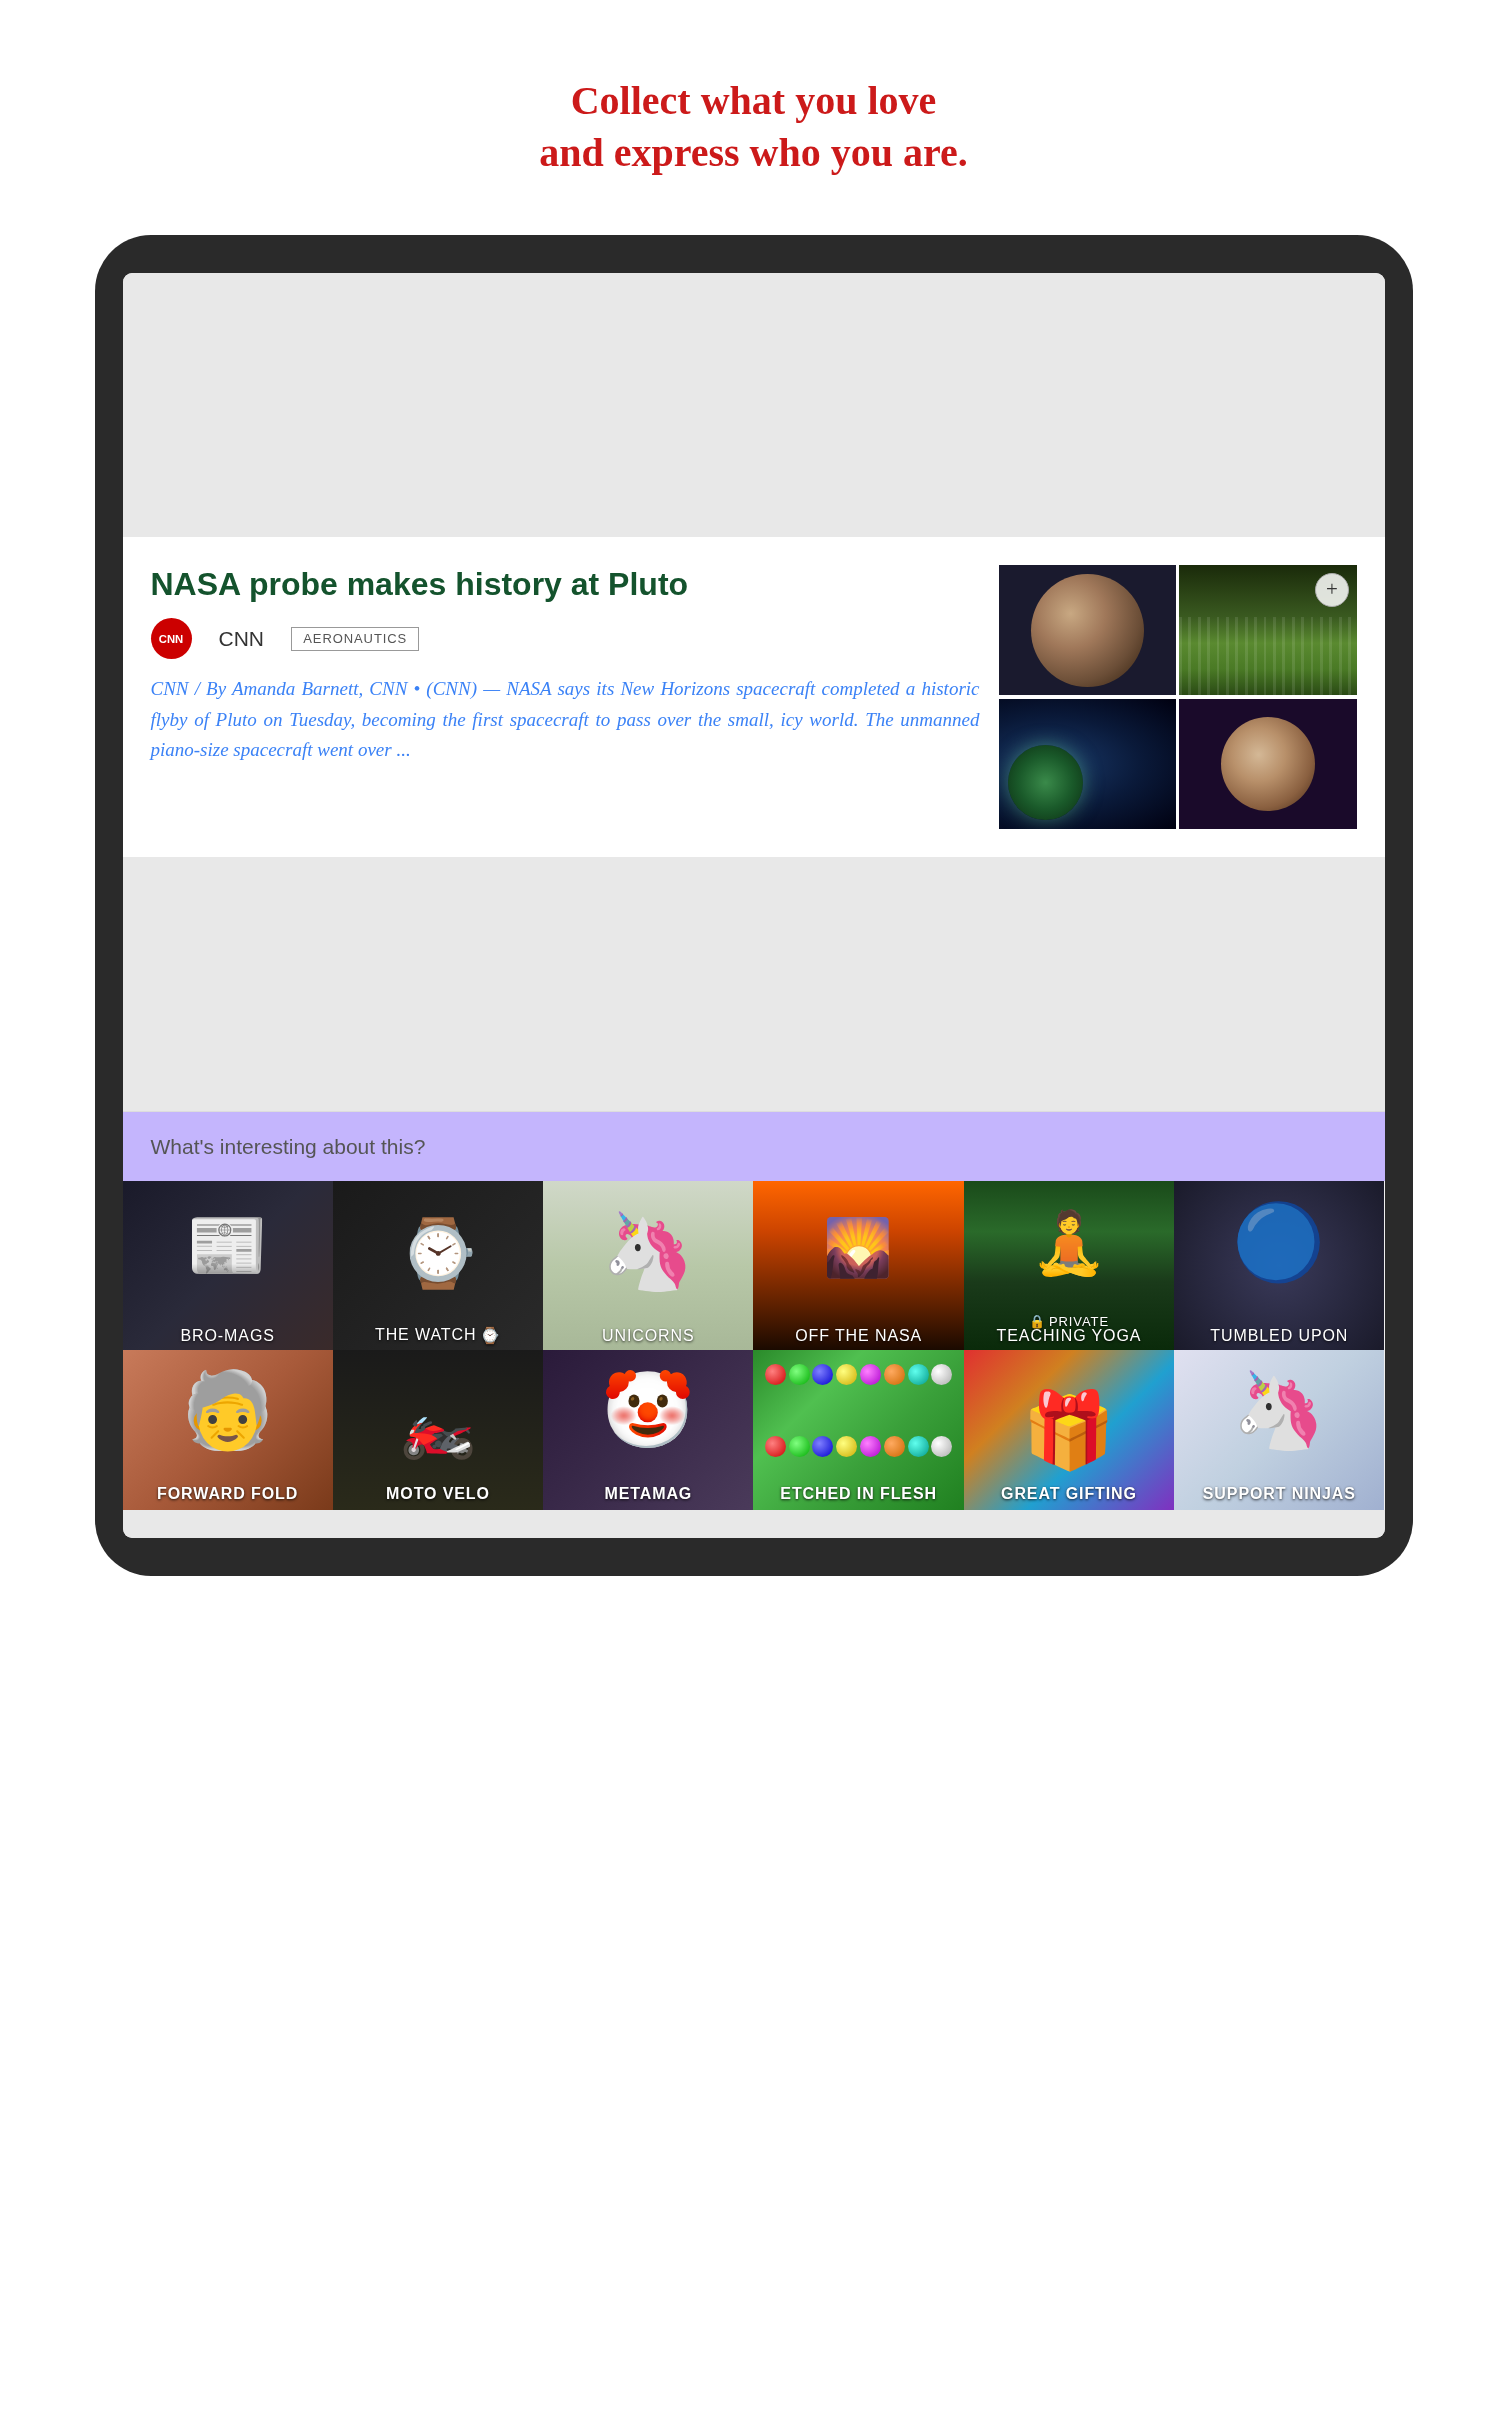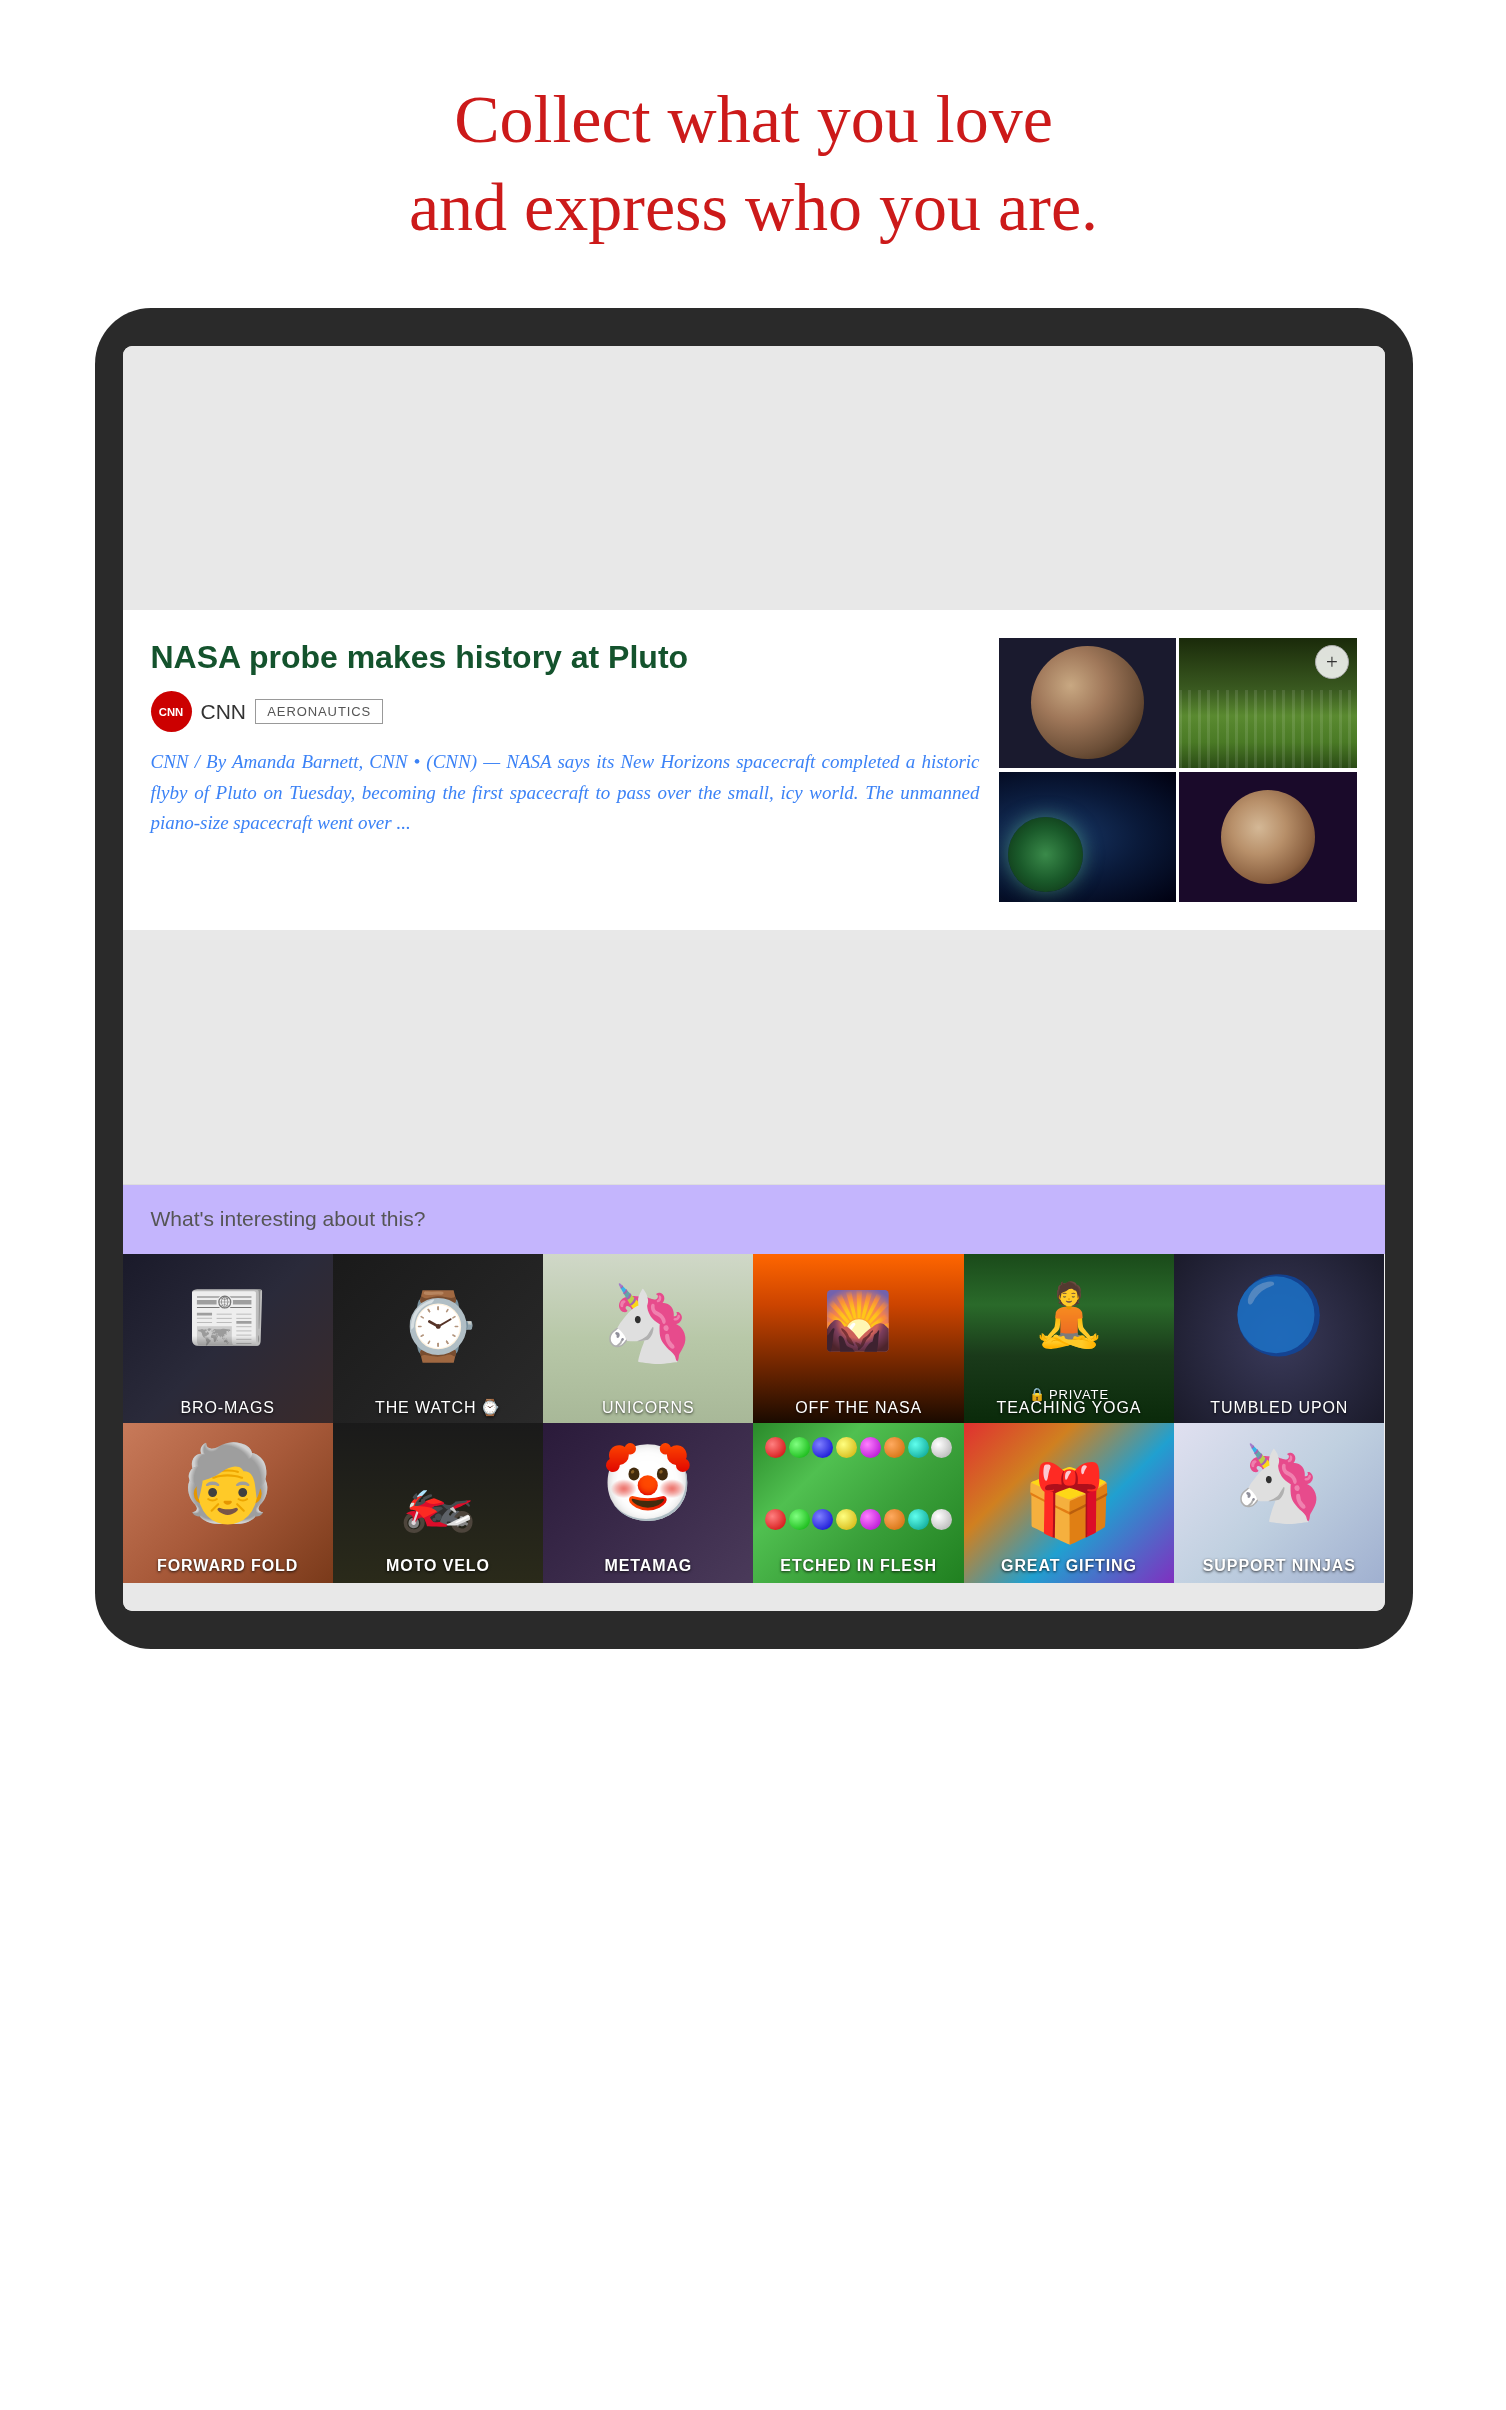--- a/index.html
+++ b/index.html
@@ -11,24 +11,24 @@
       overflow-x: hidden;
     }
 
     
     .tagline-section {
       text-align: center;
       padding: 75px 38px 56px;
     }
     .tagline-text {
       font-family: 'Georgia', serif;
-      font-size: 68px;
+      font-size: 40px;
       color: #cc1a1a;
       line-height: 1.3;
-      font-weight: normal;
+      font-weight: bold;
     }
 
     
     .tablet-wrapper {
       display: flex;
       justify-content: center;
       padding: 0 28px;
     }
     .tablet {
       width: 1318px;
@@ -67,21 +67,21 @@
       font-size: 32px;
       font-weight: bold;
       font-family: sans-serif;
       color: #14532d;
       line-height: 1.2;
       margin-bottom: 15px;
     }
     .article-source-row {
       display: flex;
       align-items: center;
-      gap: 9px;
+      gap: 27px;
       margin-bottom: 15px;
     }
     .cnn-logo {
       width: 41px;
       height: 41px;
       border-radius: 50%;
       background: #cc0000;
       display: flex;
       align-items: center;
       justify-content: center;

